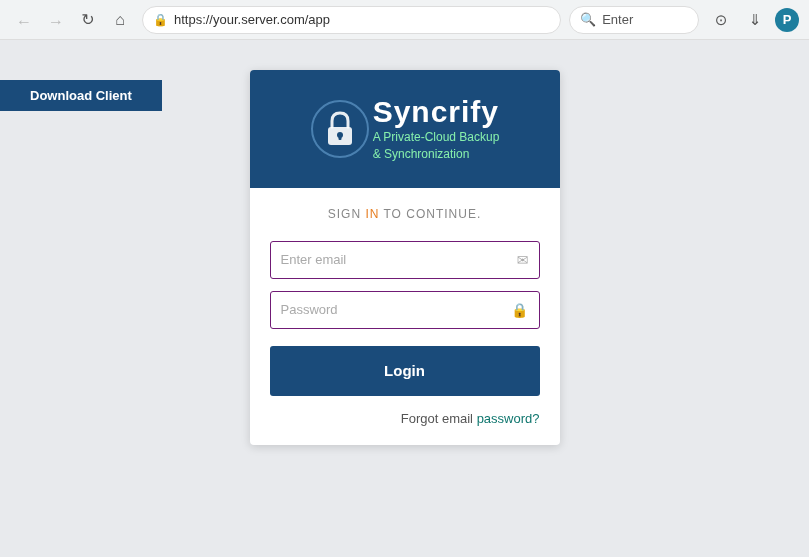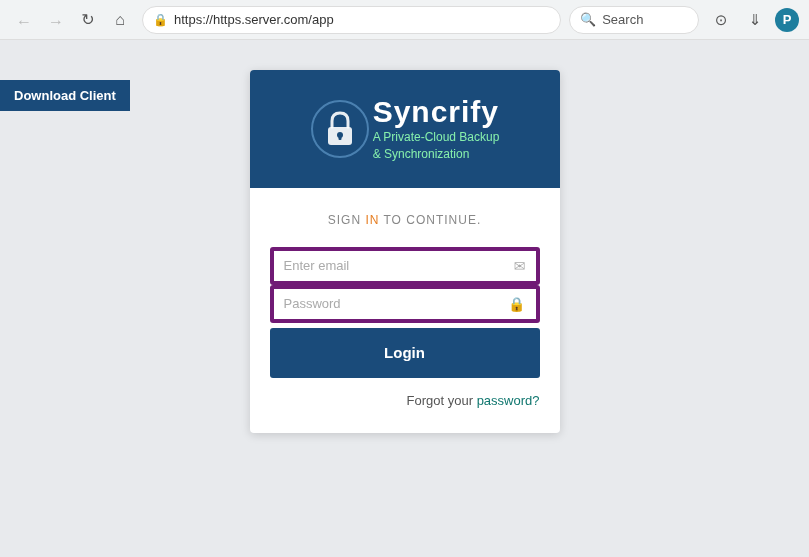--- a/index.html
+++ b/index.html
@@ -127,21 +127,21 @@
     }
 
     
     .download-client-btn {
       position: absolute;
       top: 40px;
       left: 0;
       background: #1a4b7a;
       color: white;
       border: none;
-      padding: 8px 14px;
+      padding: 8px 30px;
       font-size: 13px;
       font-weight: bold;
       cursor: pointer;
       z-index: 10;
     }
 
     
     .page-content {
       background: #e8eaed;
       height: calc(557px - 40px);
@@ -187,43 +187,43 @@
       letter-spacing: 1px;
     }
 
     .login-header-text p {
       color: #86efac;
       font-size: 12px;
       line-height: 1.4;
     }
 
     .login-body {
-      padding: 25px 20px;
+      padding: 19px 20px;
     }
 
     .sign-in-text {
       text-align: center;
       font-size: 12px;
       color: #888;
       letter-spacing: 1px;
       margin-bottom: 20px;
     }
 
     .sign-in-text .in-highlight {
       color: #e67e22;
     }
 
     .form-field {
-      border: 4px solid #701a75;
+      border: 1px solid #701a75;
       border-radius: 3px;
       height: 38px;
       display: flex;
       align-items: center;
       padding: 0 10px;
-      margin-bottom: 0;
+      margin-bottom: 12px;
       position: relative;
     }
 
     .form-field input {
       flex: 1;
       border: none;
       outline: none;
       font-size: 13px;
       color: #555;
       background: transparent;
@@ -269,26 +269,26 @@
 <div class="browser-chrome">
   <div class="nav-buttons">
     <button class="nav-btn disabled">←</button>
     <button class="nav-btn disabled">→</button>
     <button class="nav-btn">↻</button>
     <button class="home-btn">⌂</button>
   </div>
 
   <div class="address-bar">
     <span class="lock-icon">🔒</span>
-    <span>https://https.server.com/app</span>
+    <span>https://your.server.com/app</span>
   </div>
 
   <div class="search-bar">
     <span>🔍</span>
-    <span>Search</span>
+    <span>Enter</span>
   </div>
 
   <div class="browser-icons">
     <button class="browser-icon-btn">⊙</button>
     <button class="browser-icon-btn">⇓</button>
     <div class="profile-icon">P</div>
   </div>
 </div>
 
 <div class="page-content">
@@ -327,19 +327,19 @@
       </div>
 
       <div class="form-field">
         <input type="password" placeholder="Password" style="">
         <span class="field-icon">🔒</span>
       </div>
 
       <button class="login-btn">Login</button>
 
       <div class="forgot-password">
-        <span>Forgot your </span><a href="#">password?</a>
+        <span>Forgot email </span><a href="#">password?</a>
       </div>
 
     </div>
   </div>
 
 </div>
 
 </body></html>

